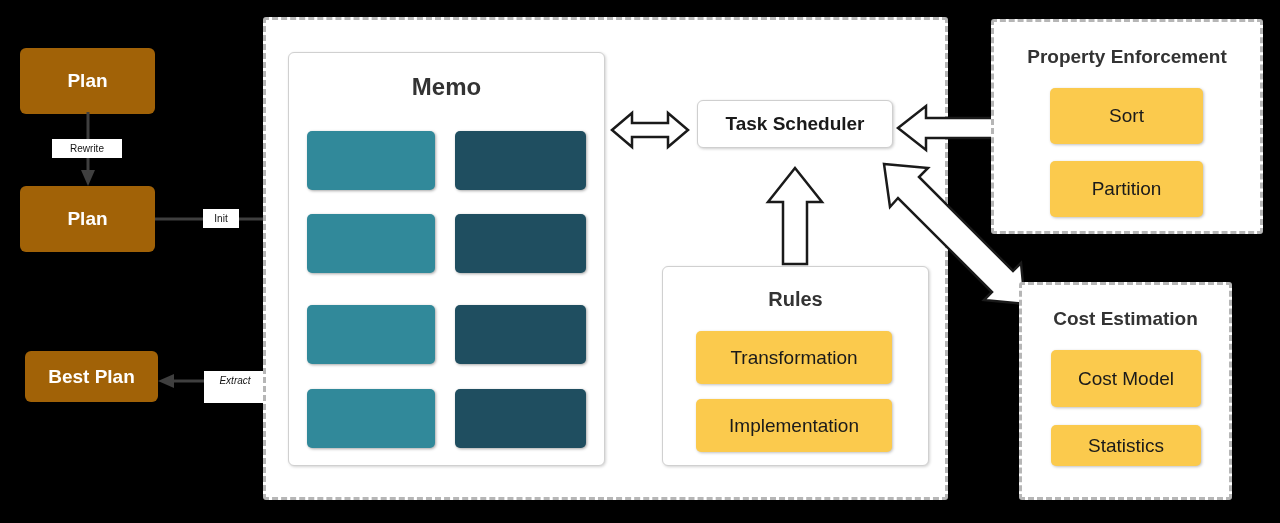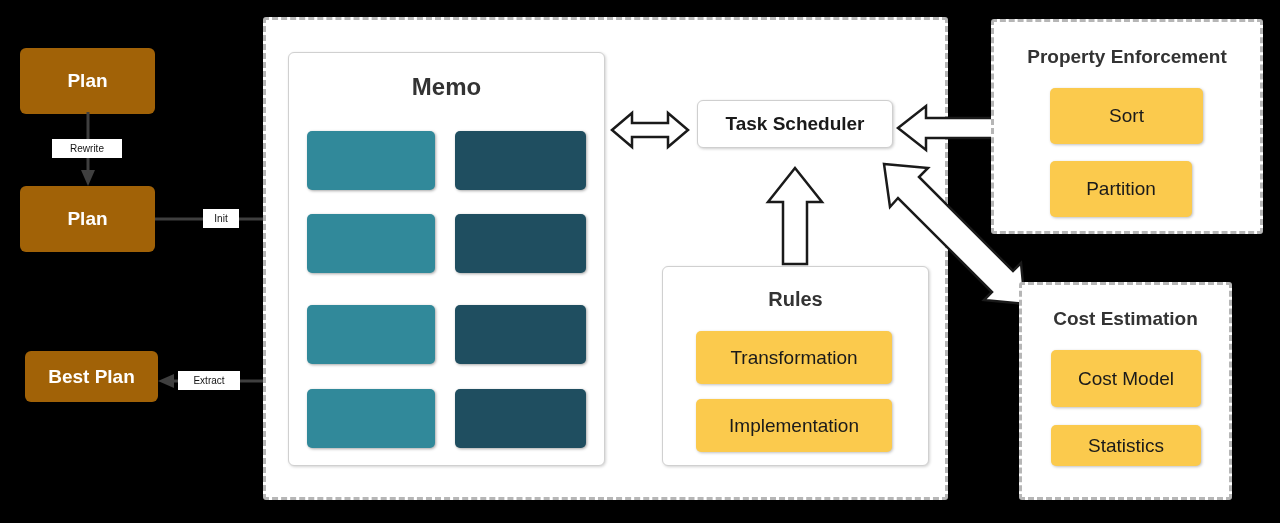--- a/index.html
+++ b/index.html
@@ -135,21 +135,21 @@
   <div class="abs edge-label" style="left:203px; top:209px; width:36px; height:19px;">Init</div>
 
   <div class="abs plan-box" style="left:25px; top:351px; width:133px; height:51px;">
     <span>Best Plan</span>
   </div>
 
   <svg class="arrow-svg" style="left:158px; top:372px; width:130px; height:18px;" viewBox="0 0 130 18">
     <line x1="130" y1="9" x2="14" y2="9" stroke="#3f3f3f" stroke-width="3"></line>
     <polygon points="0,9 16,2 16,16" fill="#3f3f3f"></polygon>
   </svg>
-  <div class="abs edge-label" style="left:178px; top:371px; width:62px; height:19px;">Extract</div>
+  <div class="abs edge-label" style="left:204px; top:371px; width:62px; height:32px;font-style:italic;">Extract</div>
 
   <div class="abs dashed-group" style="left:263px; top:17px; width:685px; height:483px;">
   </div>
 
   <div class="abs panel" style="left:288px; top:52px; width:317px; height:414px;">
     <div class="panel-title" style="top:20px; font-size:24px;">Memo</div>
   </div>
 
   <div class="abs memo-cell light" style="left:307px; top:131px; width:128px; height:59px;"></div>
   <div class="abs memo-cell dark" style="left:455px; top:131px; width:131px; height:59px;"></div>
@@ -192,21 +192,21 @@
   <svg class="arrow-svg" style="left:880px; top:158px; width:150px; height:148px;" viewBox="0 0 150 148">
     <polygon points="4,6 48,10 39,19 133,113 141,105 145,146 104,142 112,134 18,40 10,49" fill="#ffffff" stroke="#1a1a1a" stroke-width="2.5" stroke-linejoin="miter"></polygon>
   </svg>
 
   <div class="abs dashed-group" style="left:991px; top:19px; width:272px; height:215px;">
     <div class="group-title" style="top:24px;">Property Enforcement</div>
   </div>
   <div class="abs yellow-box" style="left:1050px; top:88px; width:153px; height:56px;">
     <span>Sort</span>
   </div>
-  <div class="abs yellow-box" style="left:1050px; top:161px; width:142px; height:56px;">
+  <div class="abs yellow-box" style="left:1050px; top:161px; width:153px; height:56px;">
     <span>Partition</span>
   </div>
 
   <div class="abs dashed-group" style="left:1019px; top:282px; width:213px; height:218px;">
     <div class="group-title" style="top:23px;">Cost Estimation</div>
   </div>
   <div class="abs yellow-box" style="left:1051px; top:350px; width:150px; height:57px;">
     <span>Cost Model</span>
   </div>
   <div class="abs yellow-box" style="left:1051px; top:425px; width:150px; height:41px;">

